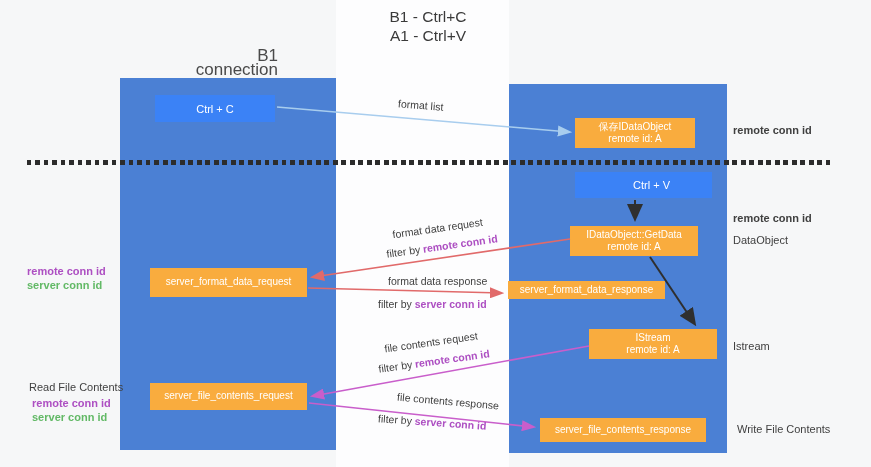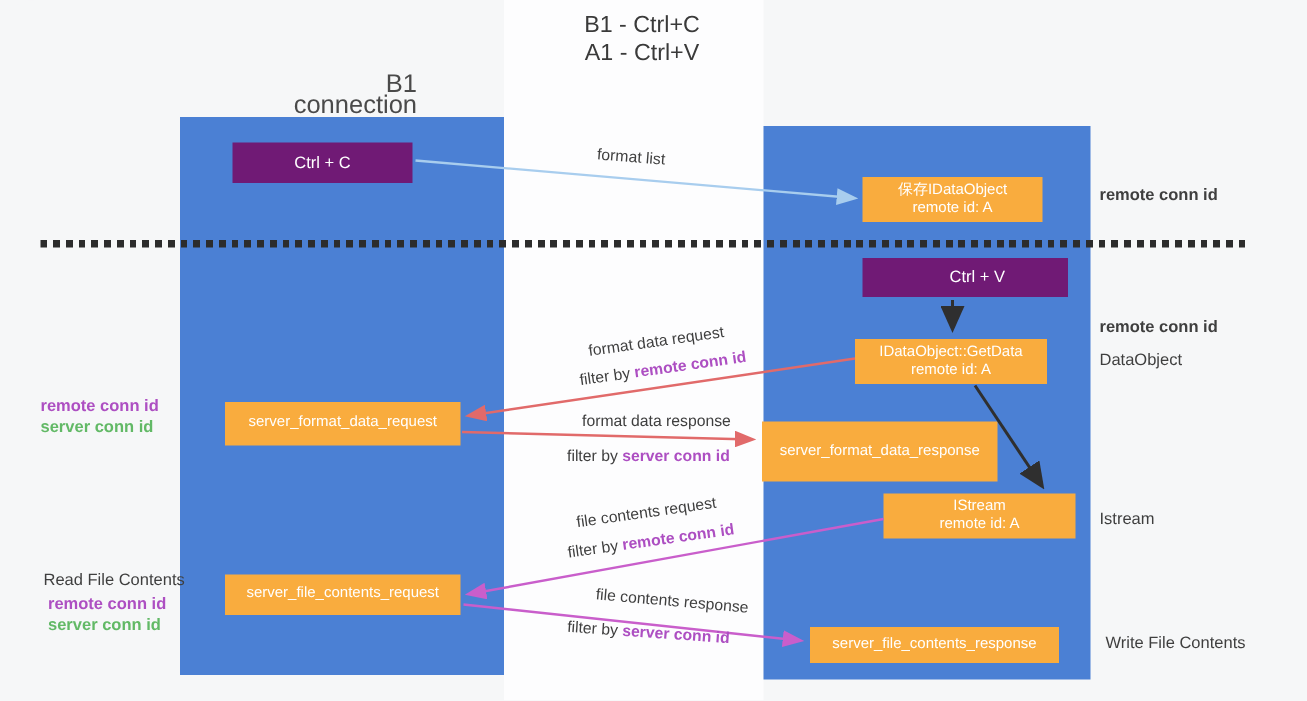--- a/index.html
+++ b/index.html
@@ -25,28 +25,28 @@
   .ll-b1{left:120px;top:78px;width:216px;height:372px;}
   .ll-a1{left:509px;top:84px;width:218px;height:369px;}
   .dashed-sep{
     position:absolute;left:27px;top:160px;width:803px;height:5px;z-index:6;
     background:repeating-linear-gradient(to right,#2c2c2c 0 4.5px,transparent 4.5px 8.5px);
   }
   .node{
     position:absolute;display:flex;flex-direction:column;align-items:center;justify-content:center;
     color:#fff;text-align:center;z-index:3;white-space:nowrap;
   }
-  .green{background:#701a75;font-size:11px;}
+  .green{background:#3b82f6;font-size:11px;}
   .orange{background:#f9ac3e;font-size:10px;line-height:12.5px;}
   .n-ctrl-c{left:155px;top:95px;width:120px;height:27px;}
   .n-saved{left:575px;top:118px;width:120px;height:30px;}
   .n-ctrl-v{left:575px;top:172px;width:121px;height:26px;padding-left:16px;}
   .n-getdata{left:570px;top:226px;width:128px;height:30px;}
   .n-sfdreq{left:150px;top:268px;width:157px;height:29px;}
-  .n-sfdresp{left:508px;top:281px;width:157px;height:40px;}
+  .n-sfdresp{left:508px;top:281px;width:157px;height:18px;}
   .n-istream{left:589px;top:329px;width:128px;height:30px;}
   .n-sfcreq{left:150px;top:383px;width:157px;height:27px;}
   .n-sfcresp{left:540px;top:418px;width:166px;height:24px;}
   .arrows{position:absolute;left:0;top:0;z-index:5;pointer-events:none;}
   .lbl{
     position:absolute;z-index:7;font-size:10.5px;color:#3f3f3f;white-space:nowrap;
   }
   .rot-up{transform:rotate(-8deg);}
   .rot-dn{transform:rotate(5deg);}
   .rot-dn2{transform:rotate(4deg);}

